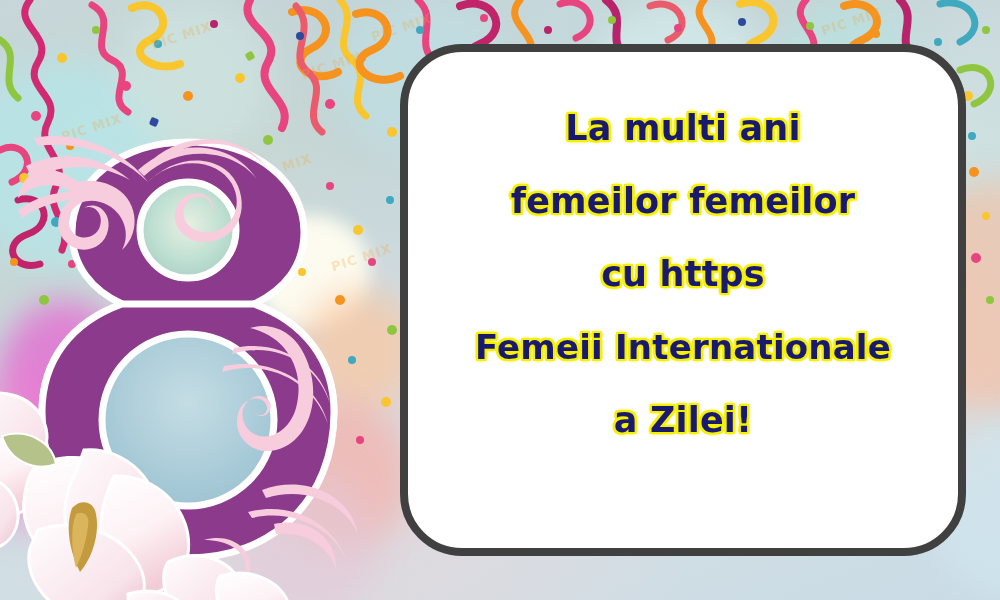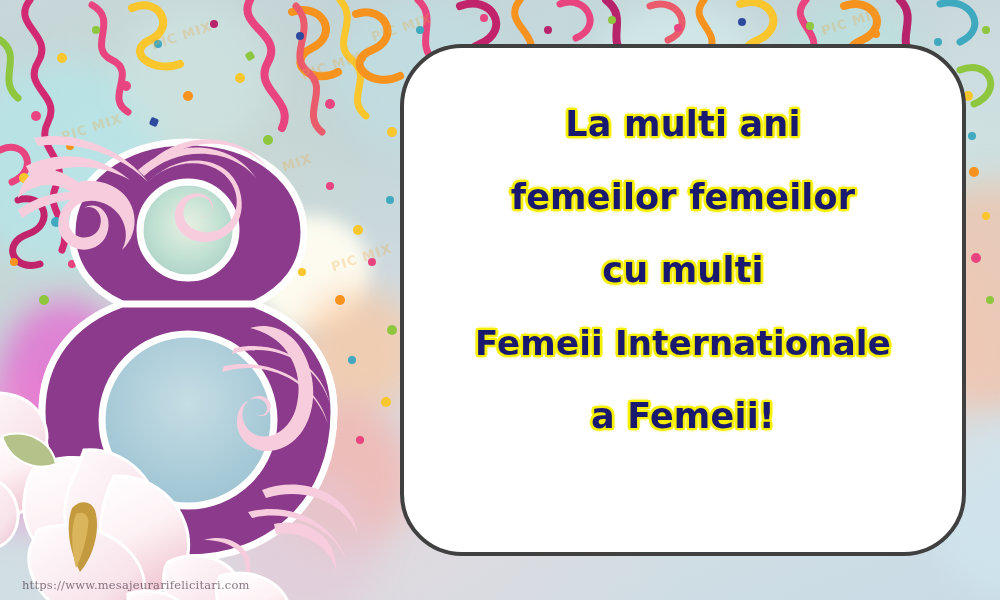--- a/index.html
+++ b/index.html
@@ -34,21 +34,21 @@
   .eight-wrap{position:absolute;left:18px;top:120px;width:340px;height:470px;}
 
   
   .flower-layer{position:absolute;left:-20px;bottom:-20px;width:360px;height:240px;}
 
   
   #greeting-card{
     position:absolute;left:400px;top:44px;width:566px;height:512px;
     box-sizing:border-box;
     background:#ffffff;
-    border:4px solid #404040;
+    border:8px solid #404040;
     border-radius:62px;
   }
   #greeting-text{
     position:absolute;left:0;right:0;top:40px;
     text-align:center;
     padding:0 14px;
   }
   .msg-line{
     font-family:"DejaVu Sans", sans-serif;
     font-weight:bold;
@@ -355,21 +355,20 @@
                  C 242 248, 230 212, 240 196 Z" fill="url(#petal-g)"></path>
         <path d="M148 214 C 180 204, 212 222, 214 244 L 148 244 Z" fill="url(#petal-g2)"></path>
       </g>
     </svg>
   </div>
 
   <div id="greeting-card">
     <div id="greeting-text">
       <div class="msg-line">La multi ani</div>
       <div class="msg-line">femeilor femeilor</div>
-      <div class="msg-line">cu multi</div>
+      <div class="msg-line">cu https</div>
       <div class="msg-line wide">Femeii Internationale</div>
-      <div class="msg-line">a Femeii!</div>
+      <div class="msg-line">a Zilei!</div>
     </div>
   </div>
 
-  <div id="watermark">https://www.mesajeurarifelicitari.com</div>
 
 </div>
 
 </body></html>

